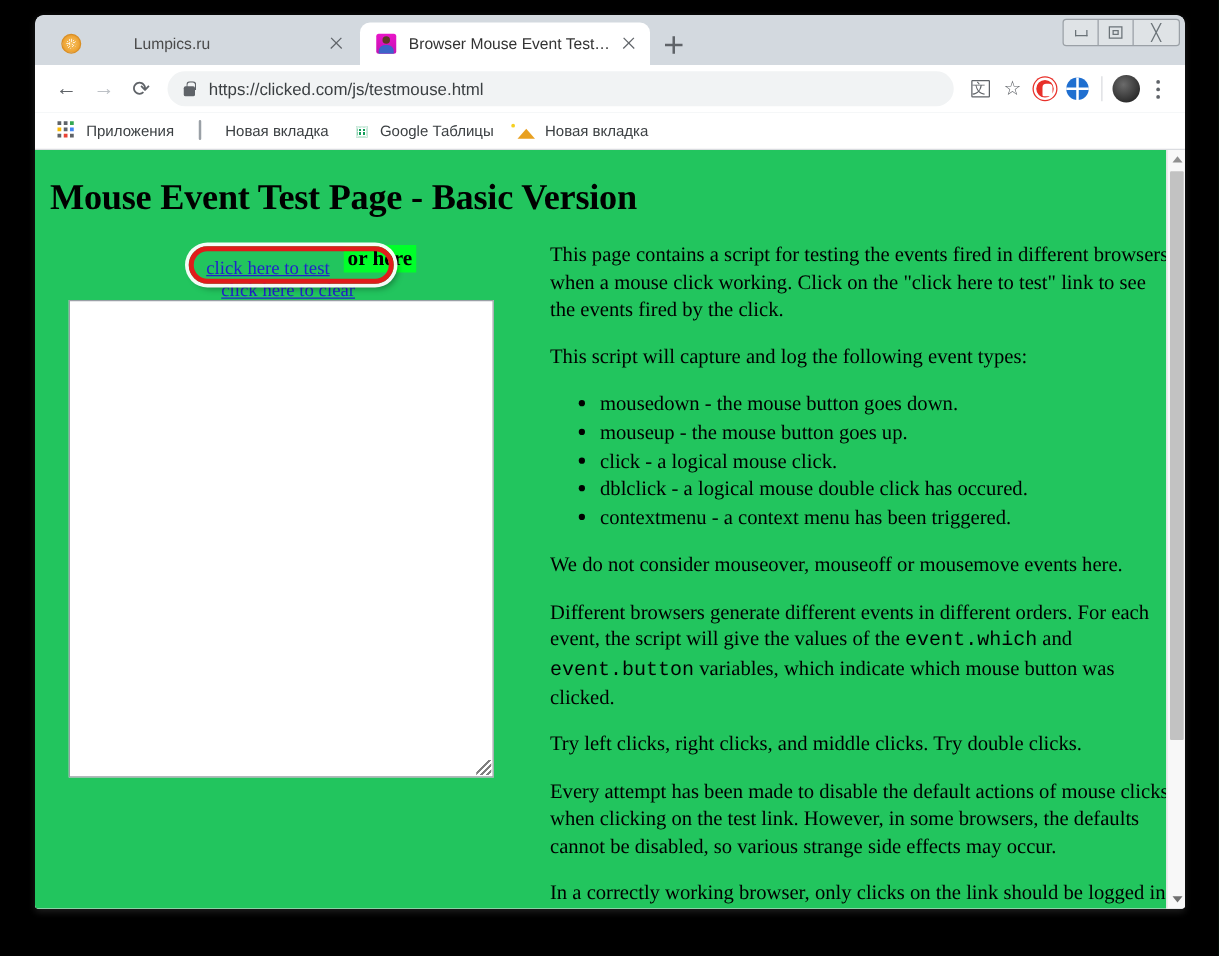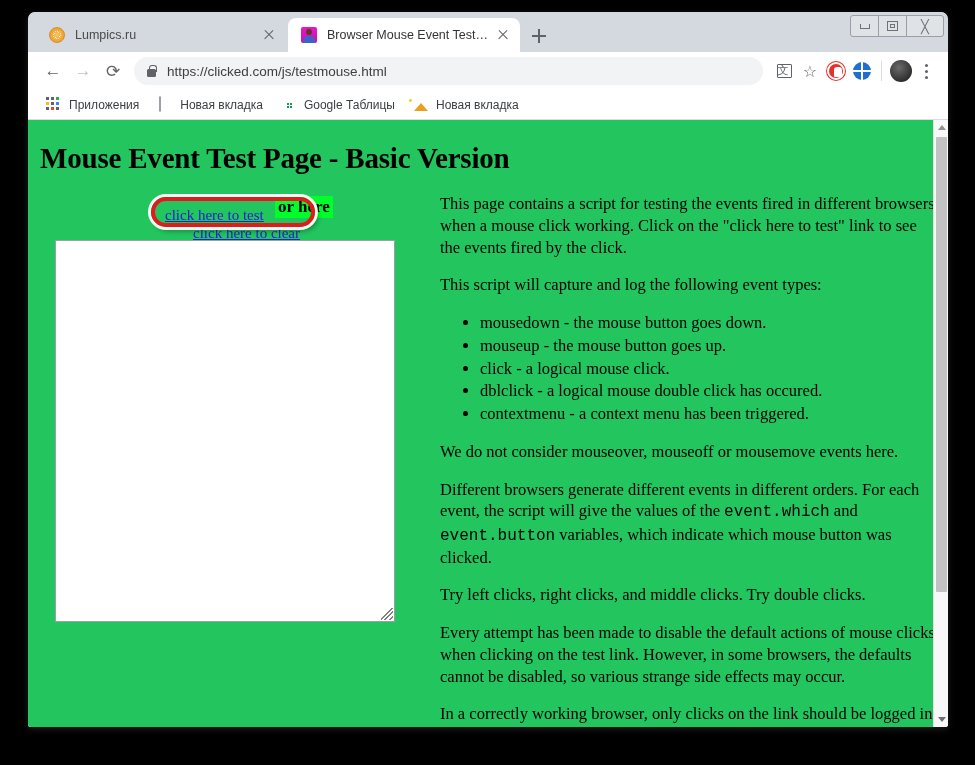--- a/index.html
+++ b/index.html
@@ -32,21 +32,21 @@
   .tab {
     position: absolute;
     top: 6px;
     height: 34px;
     display: flex;
     align-items: center;
     padding: 0 8px 0 13px;
     font-size: 12.5px;
     color: #4a4a4a;
   }
-  .tab.inactive { left: 8px; width: 250px; }
+  .tab.inactive { left: 8px; width: 250px; gap: 32px; }
   .tab.active {
     left: 260px; width: 232px;
     background: #ffffff;
     border-radius: 8px 8px 0 0;
     color: #333;
     height: 34px;
     top: 6px;
   }
   .tab-favicon {
     width: 16px; height: 16px;
@@ -359,21 +359,21 @@
     position: absolute;
     font-size: 15px;
     color: #2222cc;
     text-decoration: underline;
     font-family: "Liberation Serif", serif;
     cursor: pointer;
     white-space: nowrap;
     text-align: center;
   }
   #test-link { left: 112px; top: 14px; }
-  #clear-link { left: 140px; top: 32px; }
+  #clear-link { left: 124px; top: 32px; }
 
   
   #red-annotation {
     position: absolute;
     left: 98px; top: 4px;
     width: 164px; height: 30px;
     border: 4px solid #e01b1b;
     border-radius: 16px;
     background: transparent;
     box-shadow: 0 0 0 3px rgba(255,255,255,0.95),

